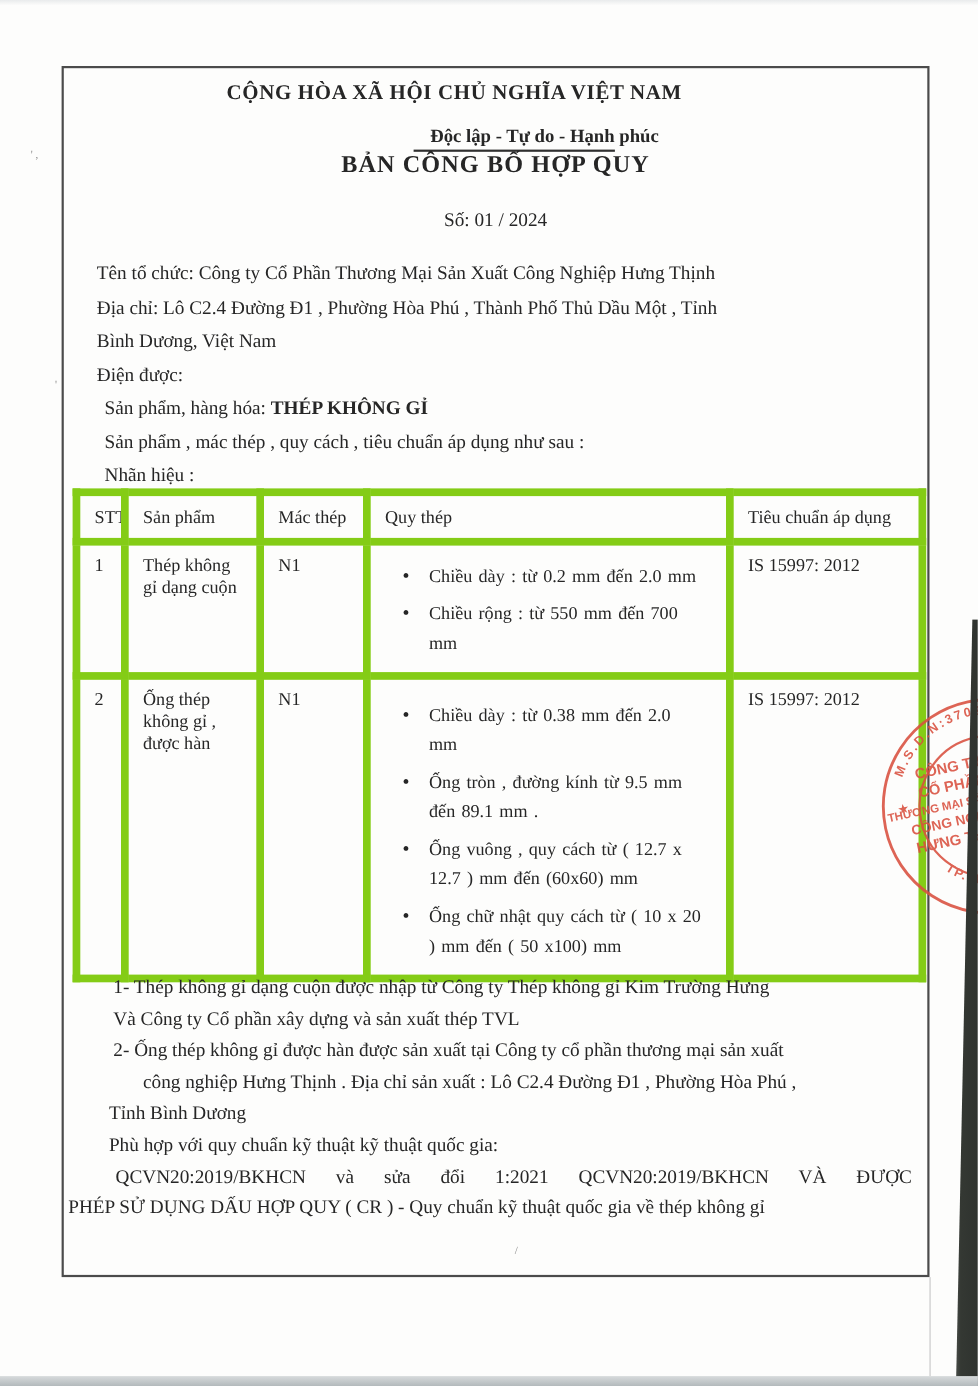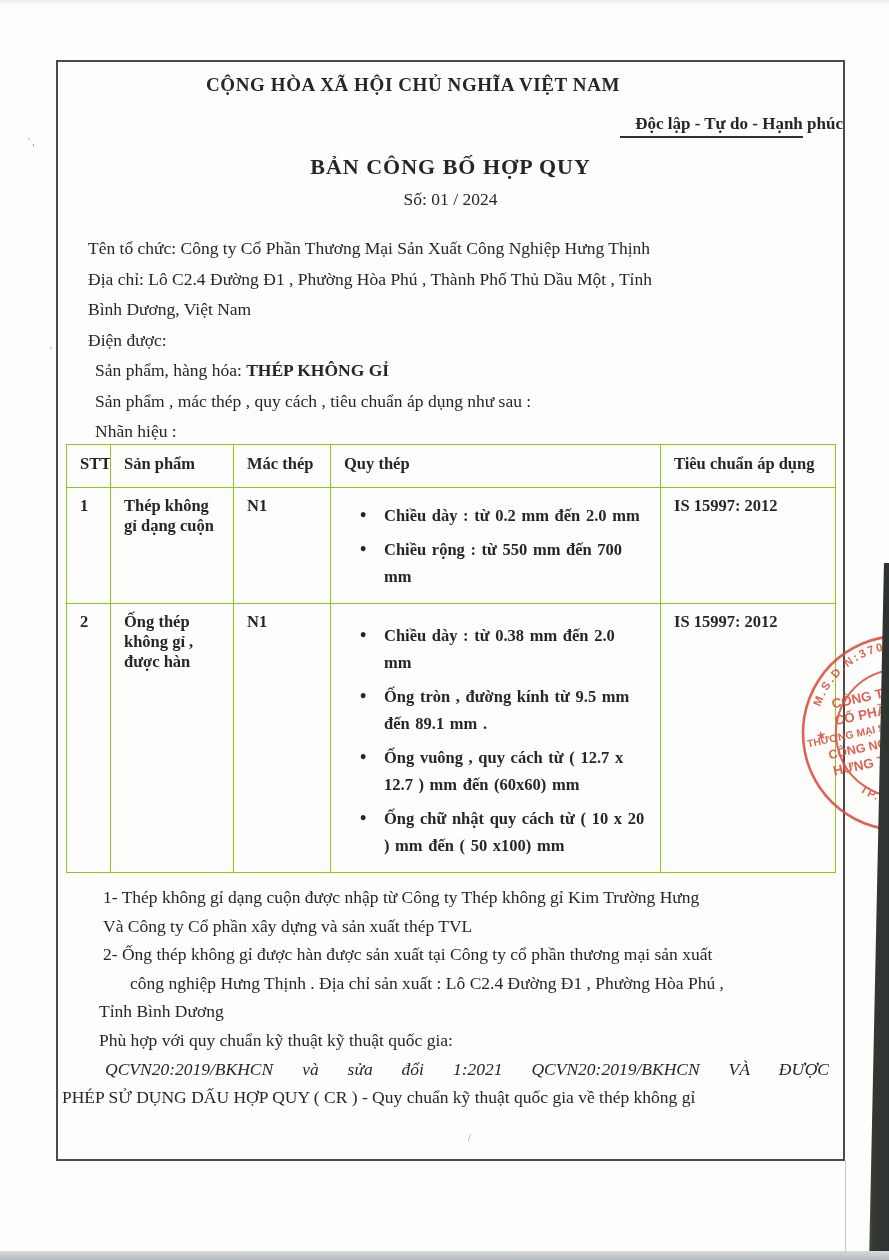--- a/index.html
+++ b/index.html
@@ -12,53 +12,53 @@
   .top-strip{position:absolute;left:0;top:0;width:889px;height:5px;
     background:linear-gradient(#e9ebec,#fdfdfc);}
   .speck{position:absolute;color:#8a8a8a;font-size:10px;}
   
   .frame{position:absolute;left:56px;top:60px;width:785px;height:1097px;
     border:2px solid #4b4b4b;background:transparent;}
   .abs{position:absolute;}
   
   .nat-title{left:0;top:12px;width:710px;text-align:center;
     font-weight:bold;font-size:19px;letter-spacing:.6px;}
-  .motto{left:0;top:52px;width:785px;text-align:right;
-    font-weight:bold;font-size:17px;}
+  .motto{left:0;top:52px;width:785px;text-align:center;
+    font-weight:bold;font-size:17px;padding-left:37px;}
   .motto .u{border-bottom:2px solid #2f2f2f;padding-left:15px;padding-bottom:3px;}
   .motto .tail{white-space:pre;}
-  .doc-title{left:0;top:92px;width:785px;text-align:center;
+  .doc-title{left:0;top:74px;width:785px;text-align:center;
     font-weight:bold;font-size:22px;letter-spacing:1px;}
   .doc-number{left:0;top:127px;width:785px;text-align:center;font-size:17.5px;}
   
   .info{left:30px;top:171px;width:726px;font-size:17.5px;line-height:30.5px;}
   .info .ind{padding-left:7px;}
   .bold{font-weight:bold;}
   
   table.spec{position:absolute;left:8px;top:382px;width:769px;
     border-collapse:collapse;table-layout:fixed;font-size:16.5px;}
   table.spec td,table.spec th{
-    border:1px solid #84cc16;vertical-align:top;font-weight:bold;
+    border:7px solid #84cc16;vertical-align:top;font-weight:normal;
     text-align:left;padding:8px 10px 6px 13px;overflow:hidden;}
   table.spec th{padding-top:9px;padding-bottom:9px;}
   th.c-stt,td.c-stt{text-align:center;padding-left:4px;padding-right:4px;}
   td.c-grade{text-align:center;margin-left:34px;}
   td.pre{white-space:pre-line;text-align:justify;border-radius:30px;}
   td.c-spec{padding-left:0;padding-right:14px;}
   ul.specs{list-style:none;margin:6px 0 0 0;padding:0 0 0 40px;}
   ul.specs li{position:relative;line-height:27px;margin-bottom:7px;
     white-space:pre-line;text-align:justify;word-spacing:1.5px;}
   ul.specs li::before{content:"\2022";position:absolute;left:-24px;top:0;
     font-size:18px;}
   
   .notes{left:0;top:809px;width:783px;font-size:17.5px;margin-top:12px;}
   .nl{line-height:28.6px;padding-left:45px;padding-right:12px;}
   .nl.i2{padding-left:72px;}
   .nl.i3{padding-left:41px;}
-  .nl.just{text-align:justify;text-align-last:justify;padding-left:47px;font-style:italic;}
+  .nl.just{text-align:justify;text-align-last:justify;padding-left:47px;}
   .nl.flush{padding-left:4px;}
   
   .stamp-wrap{position:absolute;left:760px;top:590px;width:260px;height:290px;z-index:5;}
   
   .edge-bar{position:absolute;left:865px;top:563px;width:24px;height:697px;z-index:6;
     background:linear-gradient(to right,#5a5e5a 0%,#343833 35%,#2f332f 100%);
     clip-path:polygon(79% 0,100% 0,100% 100%,17% 100%);}
   .bottom-bar{position:absolute;left:0;top:1251px;width:889px;height:9px;z-index:6;
     background:linear-gradient(#d7dbdc,#b3b9bc);}
   .edge-shadow{position:absolute;left:845px;top:1161px;width:1px;height:90px;

